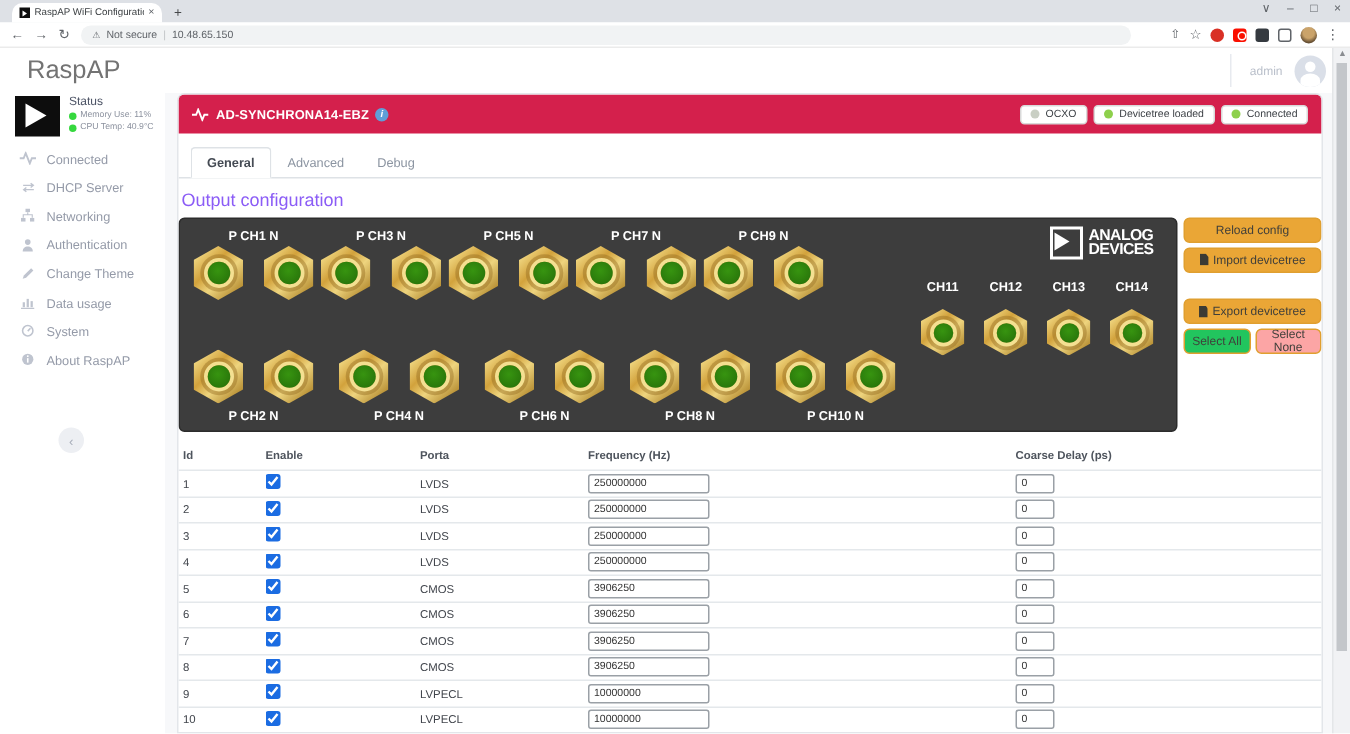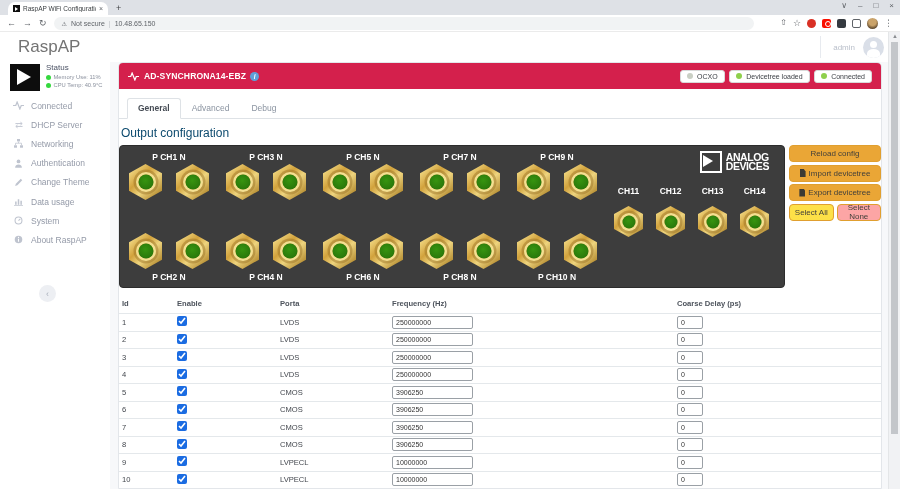--- a/index.html
+++ b/index.html
@@ -74,26 +74,26 @@
   .badges { margin-left:auto; display:flex; gap:4px; }
   .badge { background:#fff; border:1px solid #d9d9d9; border-radius:3px; padding:2px 6px;
     display:flex; align-items:center; gap:4px; font-size:7px; color:#3d4146; }
   .badge-dot { width:6.5px; height:6.5px; border-radius:50%; }
 
   .tabs { display:flex; border-bottom:1px solid #dee2e6; padding-left:8px; margin-top:9px; }
   .tab-item { padding:4px 10px 5px; font-size:8.5px; color:#8b94a1; border:1px solid transparent;
     border-radius:3px 3px 0 0; margin-bottom:-1px; cursor:pointer; }
   .tab-item.active { background:#fff; border-color:#dee2e6 #dee2e6 #fff #dee2e6; color:#454b54; font-weight:bold; }
 
-  .section-title { font-size:12px; color:#0c4a6e; margin:7px 0 5px 2px; font-weight:normal; }
+  .section-title { font-size:12px; color:#8b5cf6; margin:7px 0 5px 2px; font-weight:normal; }
 
   .panel-row { display:flex; align-items:flex-start; }
   .device-panel { position:relative; width:666px; height:143px; background:#3d3d3d;
     border:1px solid #2c2c2c; border-radius:4px; flex:0 0 auto; }
-  .pairs-top { position:absolute; left:9px; top:6px; display:flex; gap:17px; }
+  .pairs-top { position:absolute; left:9px; top:6px; display:flex; gap:5px; }
   .pairs-bottom { position:absolute; left:9px; bottom:4px; display:flex; gap:17px; }
   .pair-group { width:80px; display:flex; flex-direction:column; align-items:center; }
   .pair-label { color:#fff; font-weight:bold; font-size:8.5px; height:11px; white-space:nowrap; }
   .pair { display:flex; gap:14px; margin-top:1px; }
   .pairs-bottom .pair { margin:0 0 1px 0; }
   .hex { position:relative; width:33px; height:36px;
     clip-path:polygon(50% 0,100% 26%,100% 74%,50% 100%,0 74%,0 26%);
     background:linear-gradient(135deg,#f7e391 6%,#d2a23c 38%,#eed47e 58%,#a87c20 95%); }
   .hex .port { position:absolute; left:50%; top:50%; transform:translate(-50%,-50%);
     width:15px; height:15px; border-radius:50%;
@@ -460,26 +460,26 @@
           </div>
         </div>
         <div class="btn-col">
           <button class="btn" style="background: rgb(234, 166, 54);">
               <span>Reload config</span>
             </button>
           <button class="btn" style="background: rgb(234, 166, 54);">
               <span class="file-ic"></span>
               <span>Import devicetree</span>
             </button>
-          <button class="btn" style="background: rgb(234, 166, 54);">
+          <button class="btn" style="background: rgb(234, 166, 54); margin-top: 15px;">
               <span class="file-ic"></span>
               <span>Export devicetree</span>
             </button>
           <div class="btn-split">
-            <button class="btn" style="background: #fde047;">
+            <button class="btn" style="background: #22c55e;">
                 <span>Select All</span>
               </button>
             <button class="btn" style="background: #fca5a5;">
                 <span>Select None</span>
               </button>
           </div>
         </div>
       </div>
 
       <div class="out-table">

